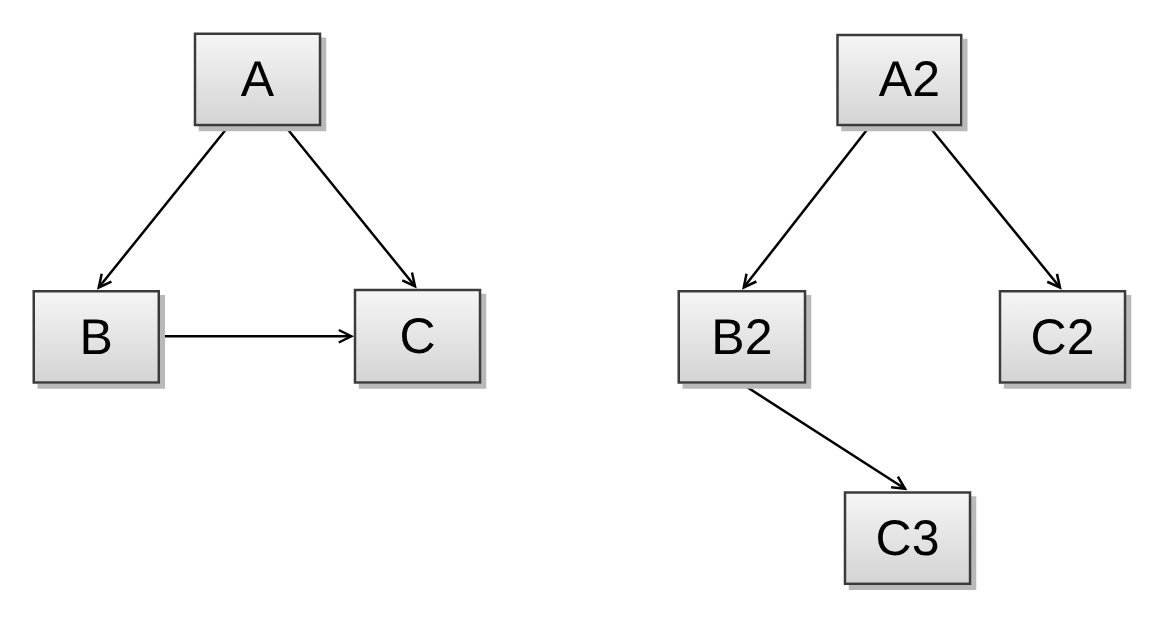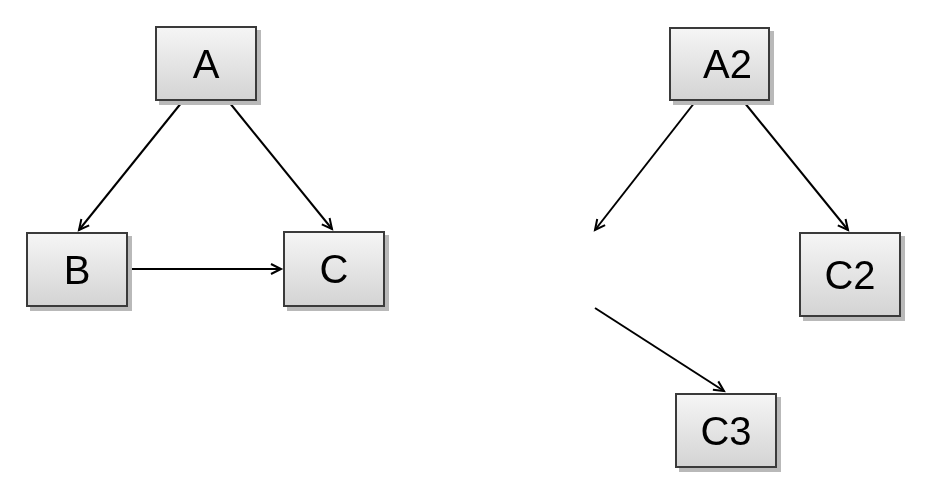--- a/index.html
+++ b/index.html
@@ -81,20 +81,23 @@
       </div>
       <div class="node" style="left: 26px; top: 232px; width: 102px; height: 75px;">
         <span class="node-label">B</span>
       </div>
       <div class="node" style="left: 283px; top: 231px; width: 102px; height: 76px;">
         <span class="node-label">C</span>
       </div>
       <div class="node" style="left: 669px; top: 27px; width: 101px; height: 74px; padding-left: 16px;">
         <span class="node-label">A2</span>
       </div>
-      <div class="node" style="left: 799px; top: 232px; width: 102px; height: 85px;">
+      <div class="node" style="left: 542px; top: 232px; width: 103px; height: 75px;">
+        <span class="node-label">B2</span>
+      </div>
+      <div class="node" style="left: 799px; top: 232px; width: 102px; height: 75px;">
         <span class="node-label">C2</span>
       </div>
       <div class="node" style="left: 675px; top: 393px; width: 102px; height: 75px;">
         <span class="node-label">C3</span>
       </div>
     </div>
 </div>
 
 </body></html>

